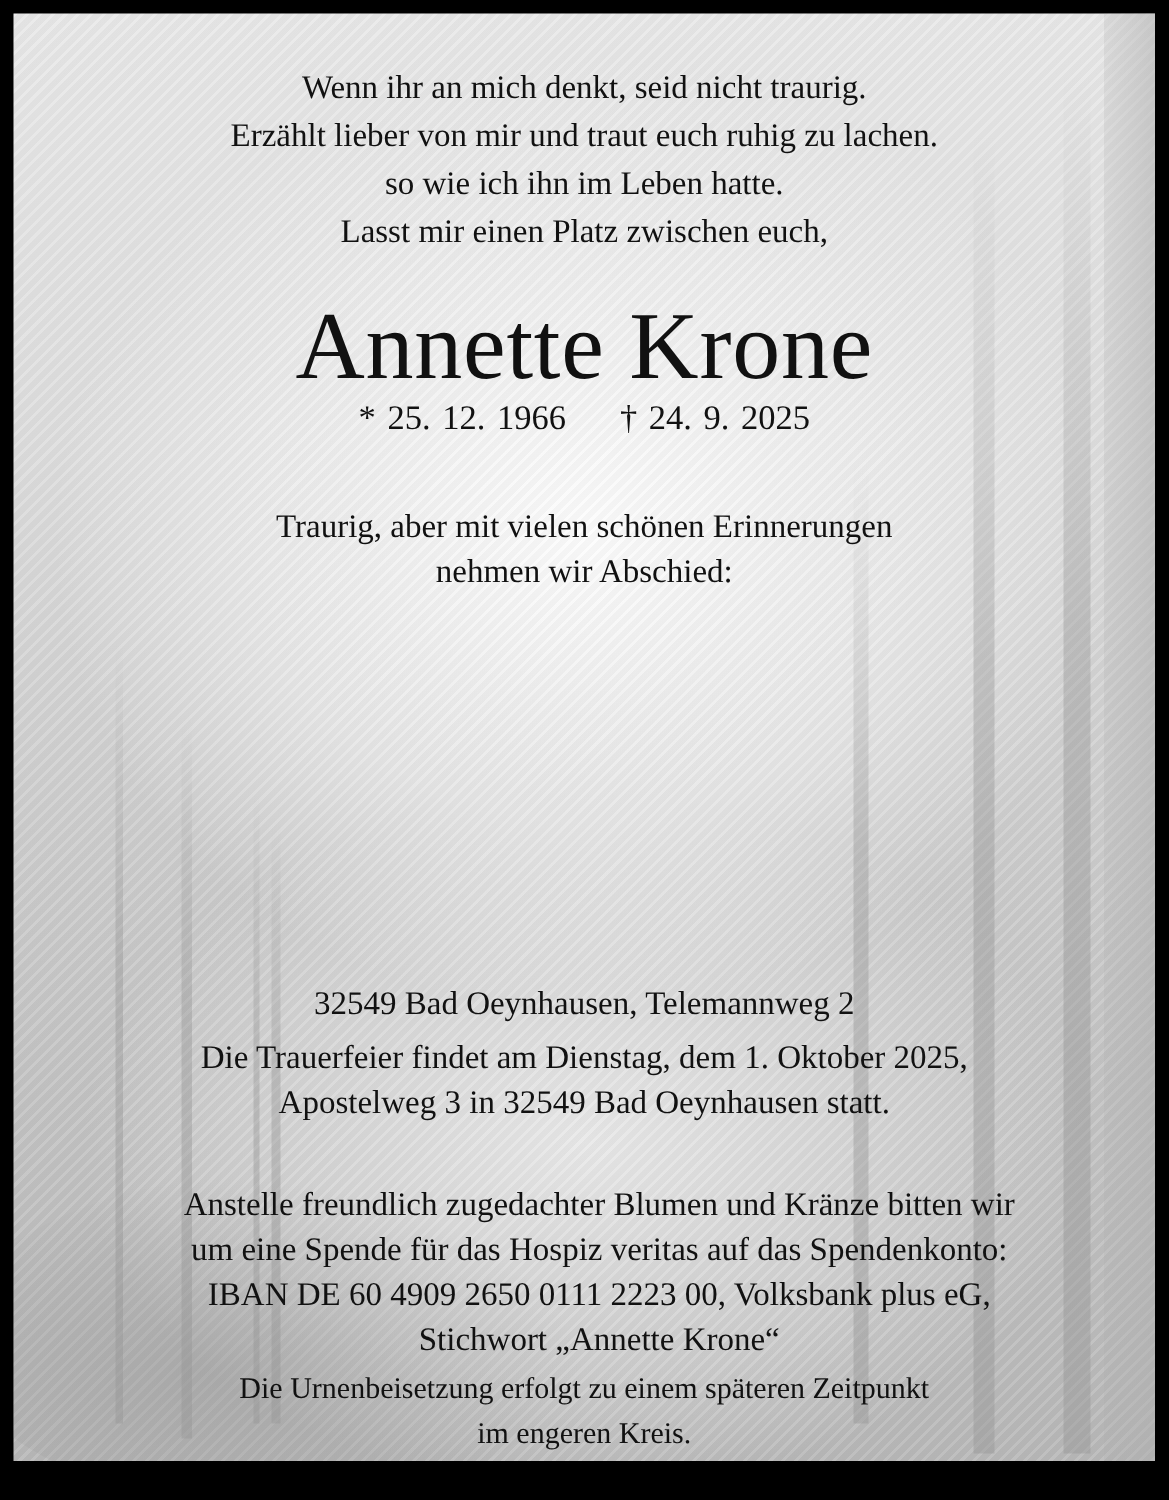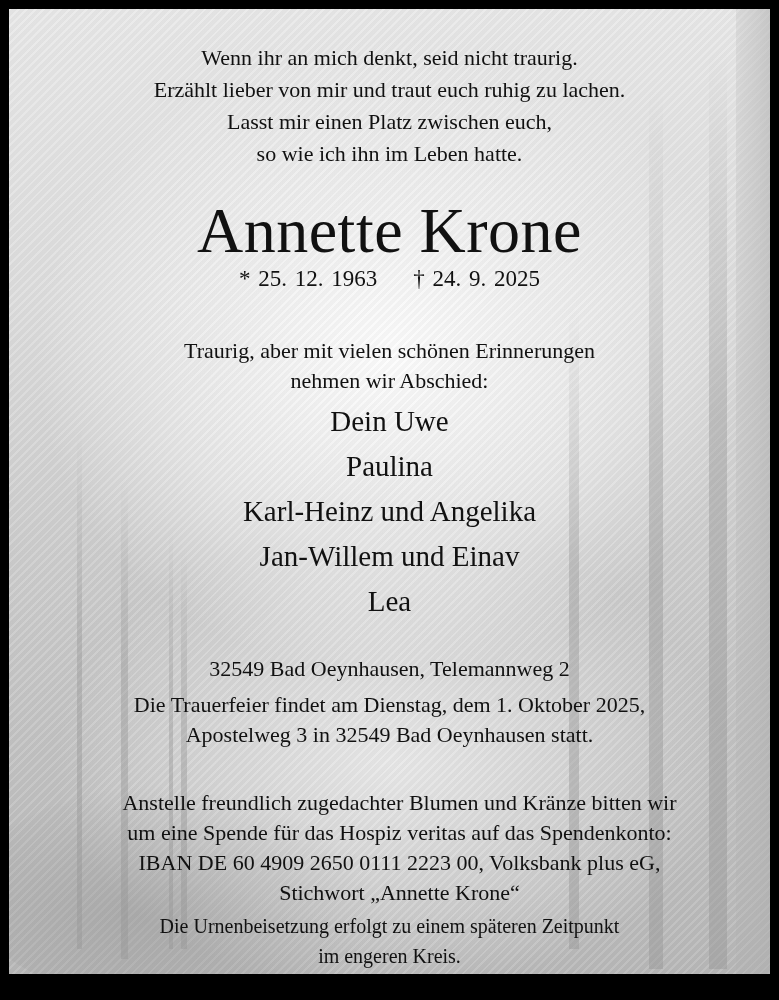--- a/index.html
+++ b/index.html
@@ -134,42 +134,35 @@
     <div class="trunk" style="left:640px;top:80px;width:14px;height:880px;"></div>
     <div class="trunk" style="left:700px;top:40px;width:18px;height:920px;"></div>
     <div class="bottom-swirl"></div>
     <div class="right-band"></div>
   </div>
 
   <div class="content">
     <div class="block poem">
       <span class="line">Wenn ihr an mich denkt, seid nicht traurig.</span>
       <span class="line">Erzählt lieber von mir und traut euch ruhig zu lachen.</span>
+      <span class="line">so wie ich ihn im Leben hatte.</span>
       <span class="line">Lasst mir einen Platz zwischen euch,</span>
-      <span class="line">so wie ich ihn im Leben hatte.</span>
     </div>
 
     <div class="block name">Annette Krone</div>
 
     <div class="block dates">
-      <span>* 25. 12. 1963</span><span class="gap"></span><span>† 24. 9. 2025</span>
+      <span>* 25. 12. 1966</span><span class="gap"></span><span>† 24. 9. 2025</span>
     </div>
 
     <div class="block intro">
       <span class="line">Traurig, aber mit vielen schönen Erinnerungen</span>
       <span class="line">nehmen wir Abschied:</span>
     </div>
 
-    <div class="block mourners">
-      <span class="line">Dein Uwe</span>
-      <span class="line">Paulina</span>
-      <span class="line">Karl-Heinz und Angelika</span>
-      <span class="line">Jan-Willem und Einav</span>
-      <span class="line">Lea</span>
-    </div>
 
     <div class="block address">32549 Bad Oeynhausen, Telemannweg 2</div>
 
     <div class="block ceremony">
       <span class="line">Die Trauerfeier findet am Dienstag, dem 1. Oktober 2025,</span>
       <span class="line">Apostelweg 3 in 32549 Bad Oeynhausen statt.</span>
     </div>
 
     <div class="block donation">
       <span class="line">Anstelle freundlich zugedachter Blumen und Kränze bitten wir</span>

